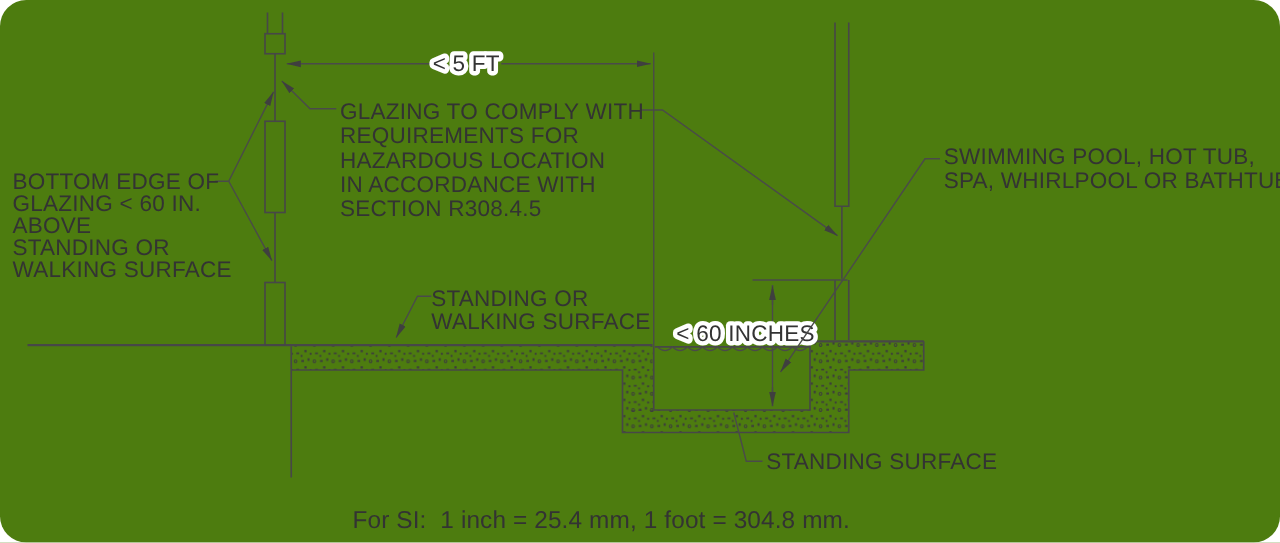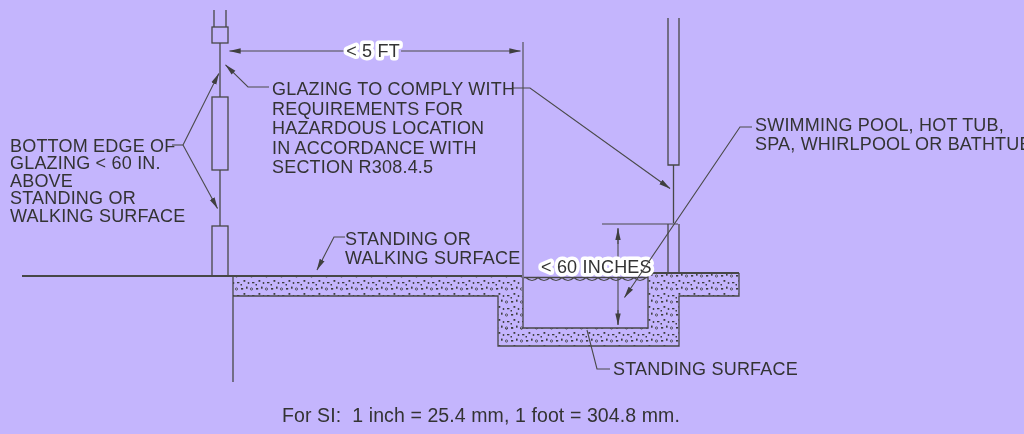--- a/index.html
+++ b/index.html
@@ -1,17 +1,17 @@
 <!DOCTYPE html>
 <html><head>
 <meta charset="utf-8">
 <style>
   html,body{margin:0;padding:0;background:#ffffff;}
-  .stage{position:relative;width:1024px;height:434px;background:#c4b5fd;overflow:hidden;
-         font-family:"Liberation Sans", sans-serif;}
+  .stage{position:relative;width:1024px;height:434px;background:#4d7c0f;overflow:hidden;
+         font-family:"Liberation Sans", sans-serif;border-radius:21px;}
   svg{display:block}
   text{fill:#333333;font-family:"Liberation Sans", sans-serif;letter-spacing:0.2px;}
   .lbl{font-size:18px;}
   .note{font-size:19.5px;letter-spacing:0.1px;}
   .halo{paint-order:stroke;stroke:#ffffff;stroke-width:7px;stroke-linejoin:round;}
   .ln{stroke:#474747;stroke-width:1.3;fill:none;}
   .ln-thick{stroke:#474747;stroke-width:1.8;fill:none;}
   .ln-thin{stroke:#4a4a4a;stroke-width:1.1;fill:none;}
 </style>
 </head>

